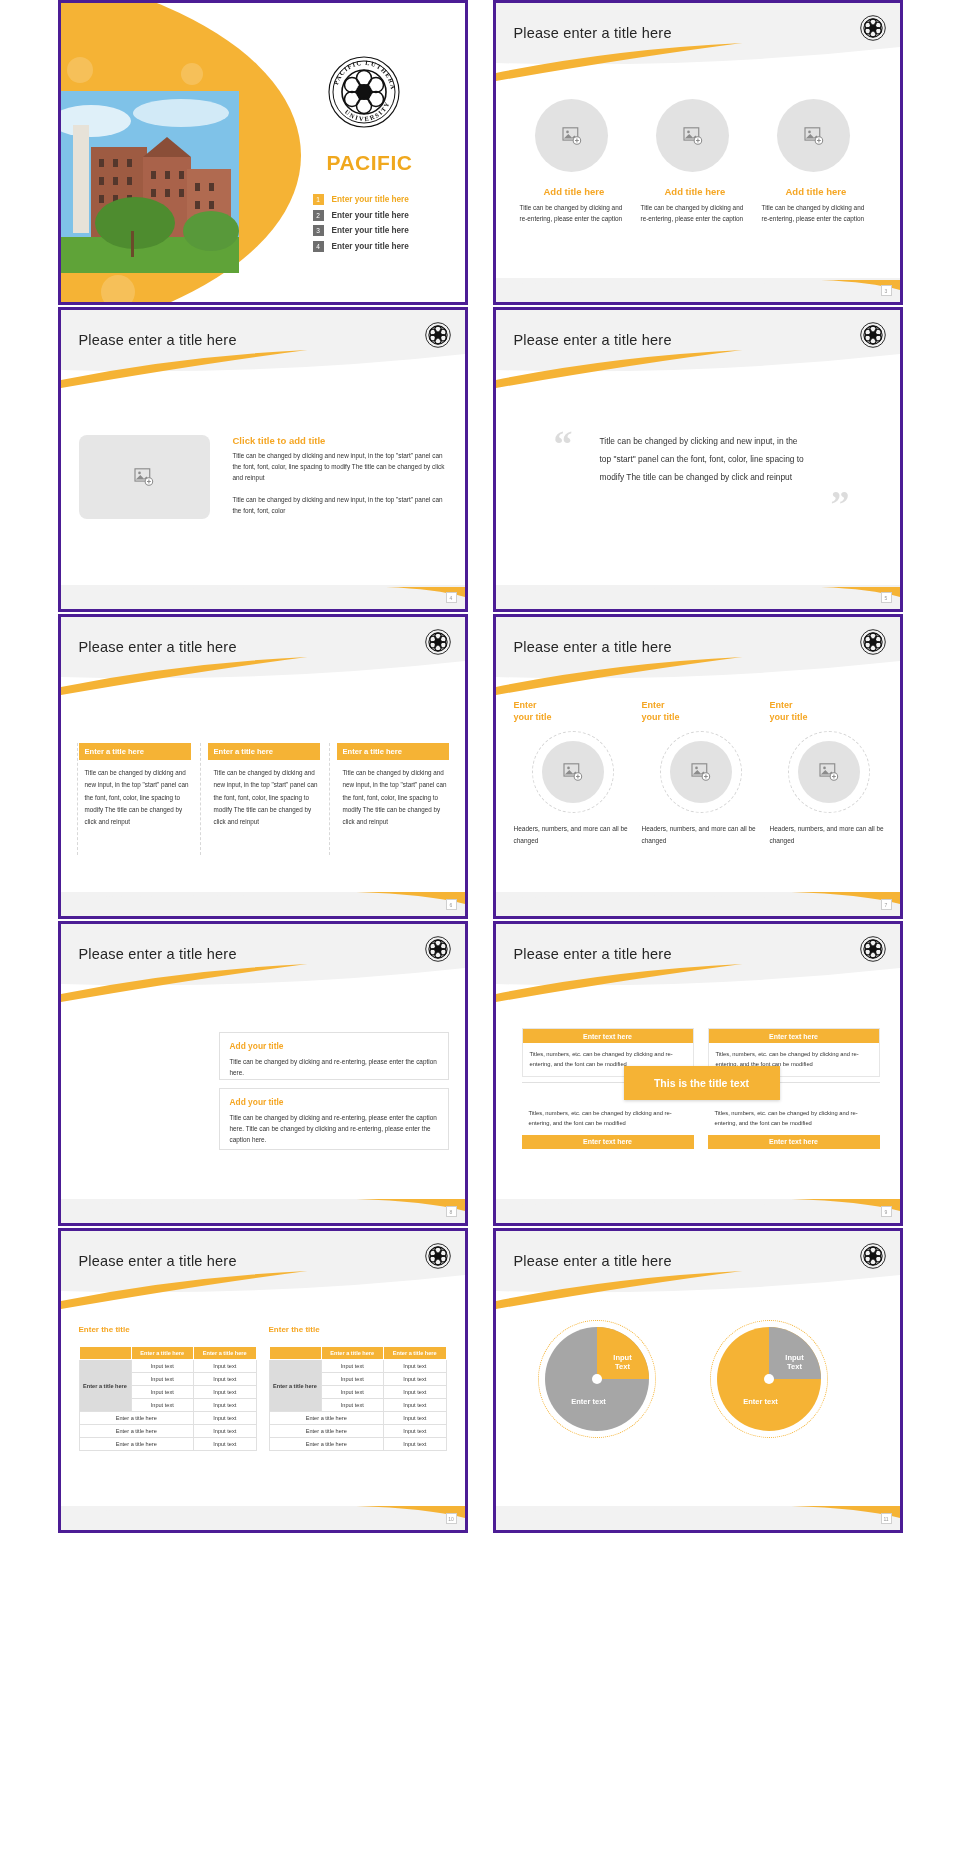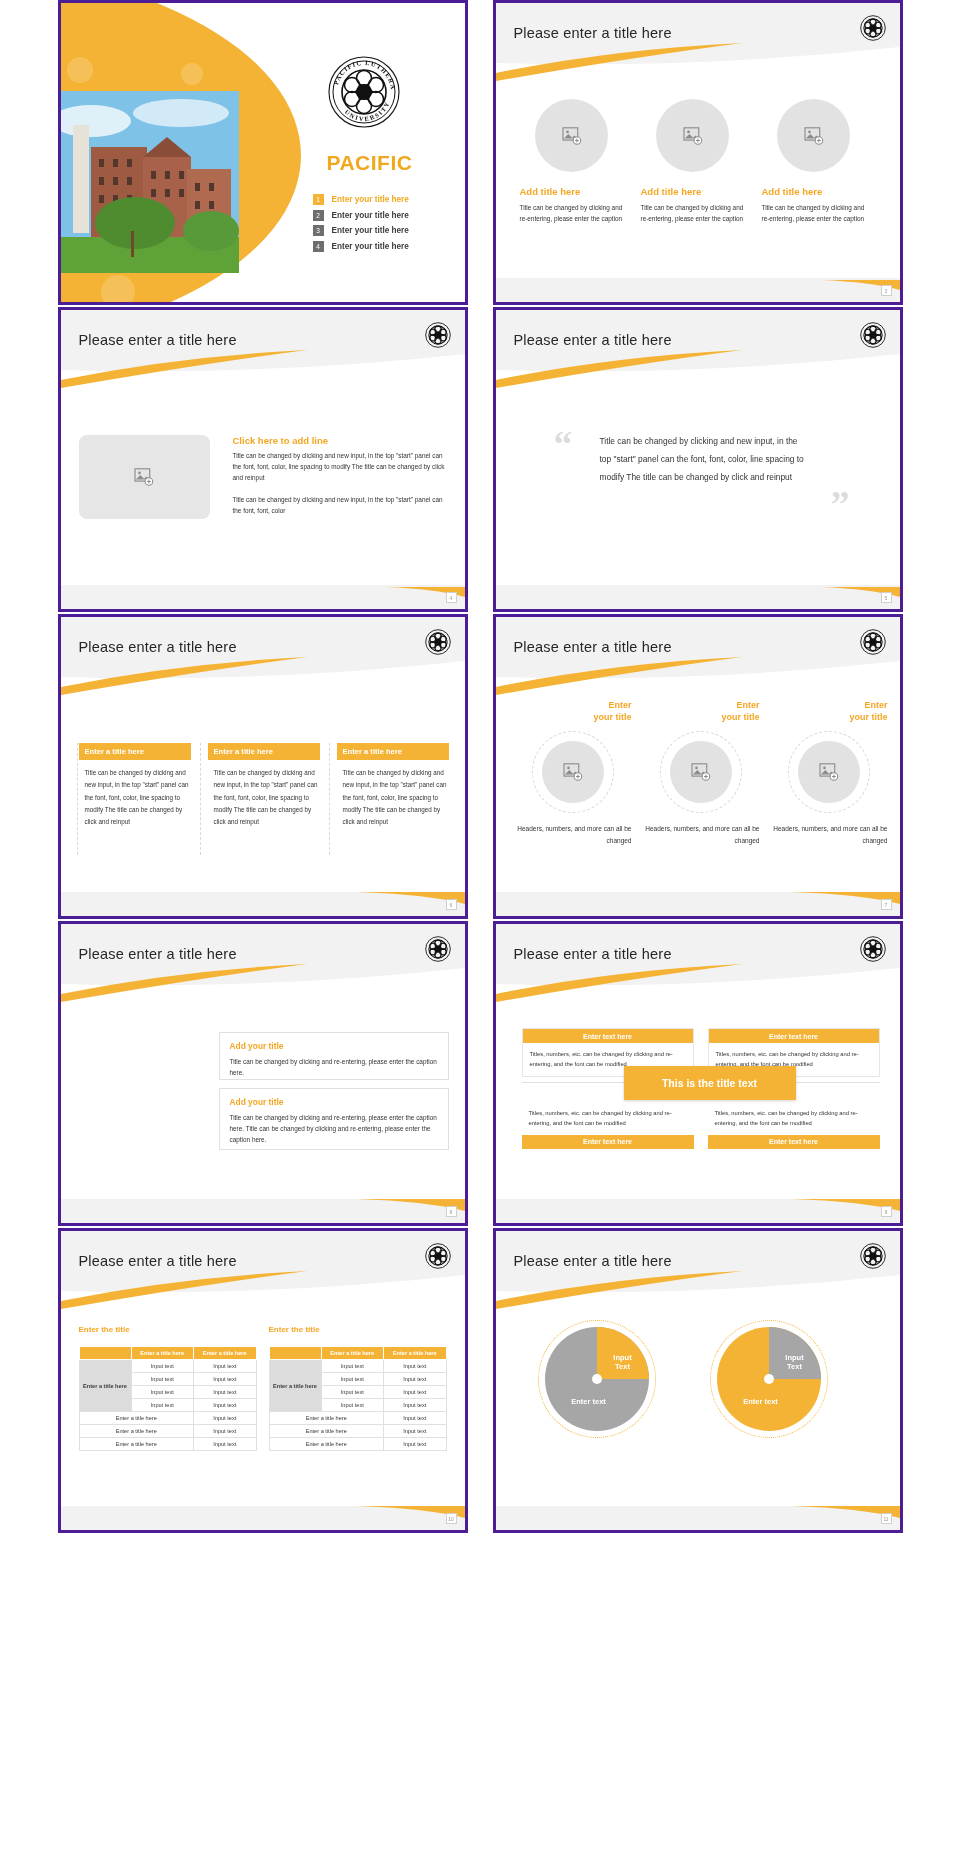--- a/index.html
+++ b/index.html
@@ -87,21 +87,21 @@
   
   .ph-circle {
     border-radius: 50%; background: #e2e2e2;
     display: flex; align-items: center; justify-content: center;
   }
   .ph-rect {
     background: #e6e6e6; border-radius: 8px;
     display: flex; align-items: center; justify-content: center;
   }
   .img-ic { width: 20px; height: 18px; }
-  .ttl-amber { font-size: 9.5px; font-weight: bold; color: #f5a623; }
+  .ttl-amber { font-size: 9.5px; font-weight: bold; color: #f5a623; margin-left: 24px; }
   .body-s { font-size: 6.4px; color: #333; line-height: 1.75; }
 
   
   .s3 .col { position: absolute; width: 104px; text-align: left; }
   .s3 .c1 { left: 24px; } .s3 .c2 { left: 145px; } .s3 .c3 { left: 266px; }
   .s3 .ph-circle { width: 73px; height: 73px; margin: 0 auto 14px; }
   .s3 .ttl-amber { margin-bottom: 5px; }
 
   
   .s4 .pic { position: absolute; left: 18px; top: 125px; width: 131px; height: 84px; }
@@ -126,21 +126,21 @@
   .s6 .cap {
     background: #f5b335; color: #fff; font-size: 7.6px; font-weight: bold;
     padding: 4px 6px; margin-bottom: 7px;
   }
   .s6 .sep { position: absolute; top: 126px; width: 1px; height: 112px;
              border-left: 1px dashed #d8d8d8; }
   .s6 .sepL { left: 16px; } .s6 .sepM1 { left: 139px; } .s6 .sepM2 { left: 268px; }
   .s6 .bd { font-size: 6.3px; color: #333; line-height: 1.95; padding-left: 6px; }
 
   
-  .s7 .col { position: absolute; top: 58px; width: 118px; text-align: right; }
+  .s7 .col { position: absolute; top: 58px; width: 118px; text-align: left; }
   .s7 .c1 { left: 18px; } .s7 .c2 { left: 146px; } .s7 .c3 { left: 274px; }
   .s7 .t { font-size: 9px; font-weight: bold; color: #f5a623; line-height: 1.35; margin-bottom: 8px; }
   .s7 .ring {
     width: 82px; height: 82px; border-radius: 50%;
     border: 1px dashed #d5d5d5; margin: 0 auto;
     display: flex; align-items: center; justify-content: center;
   }
   .s7 .ph-circle { width: 62px; height: 62px; }
   .s7 .cap { font-size: 6.5px; color: #333; line-height: 1.85; margin-top: 10px; }
 
@@ -164,21 +164,21 @@
   .s9 .capf {
     background: #f5b335; color: #fff; font-size: 7px; font-weight: bold;
     text-align: center; padding: 3.5px 0;
   }
   .s9 .bd { font-size: 5.8px; color: #333; line-height: 1.8; padding: 6px 7px; }
   .s9 .b1 { left: 26px; top: 104px; }
   .s9 .b2 { left: 212px; top: 104px; }
   .s9 .b3 { left: 26px; top: 178px; }
   .s9 .b4 { left: 212px; top: 178px; }
   .s9 .center {
-    position: absolute; left: 128px; top: 142px; width: 172px; height: 34px;
+    position: absolute; left: 128px; top: 142px; width: 156px; height: 34px;
     background: #f5b335; color: #fff; font-size: 10.5px; font-weight: bold;
     display: flex; align-items: center; justify-content: center;
     box-shadow: 0 1px 3px rgba(0,0,0,.18); z-index: 5;
   }
   .s9 .hline { position: absolute; left: 26px; top: 158px; width: 358px; height: 1px; background: #e0e0e0; }
 
   
   .s10 .tblwrap { position: absolute; top: 94px; width: 178px; }
   .s10 .w1 { left: 18px; } .s10 .w2 { left: 208px; }
   .s10 .tt { font-size: 8px; font-weight: bold; color: #f5a623; margin-bottom: 12px; }
@@ -406,21 +406,21 @@
     <div class="ph-rect pic">
       <svg class="img-ic" viewBox="0 0 24 22">
           <rect x="1" y="1" width="18" height="15" fill="none" stroke="#8c8c8c" stroke-width="1.4"></rect>
           <circle cx="6.5" cy="6" r="1.6" fill="#8c8c8c"></circle>
           <path d="M2,14 L7.5,8.5 L12,13 L15,10.5 L18,14 Z" fill="#8c8c8c"></path>
           <circle cx="18" cy="16.5" r="4.6" fill="#fff" stroke="#8c8c8c" stroke-width="1.3"></circle>
           <path d="M18,14.2 V18.8 M15.7,16.5 H20.3" stroke="#8c8c8c" stroke-width="1.3"></path>
         </svg>
     </div>
     <div class="txt">
-      <h4>Click here to add line</h4>
+      <h4>Click title to add title</h4>
       <p class="body-s" style="margin-bottom:10px">Title can be changed by clicking and new input, in the top "start" panel can the font, font, color, line spacing to modify The title can be changed by click and reinput</p>
       <p class="body-s">Title can be changed by clicking and new input, in the top "start" panel can the font, font, color</p>
     </div>
 
     <svg class="footband" viewBox="0 0 410 24" preserveAspectRatio="none">
       <path d="M0,6 Q200,0 410,10 V24 H0 Z" fill="#f2f2f2"></path>
       <path d="M330,2 Q380,4 410,12 L410,2 Z" fill="#f5b335"></path>
     </svg>
     <div class="pg">4</div>
   </div>

